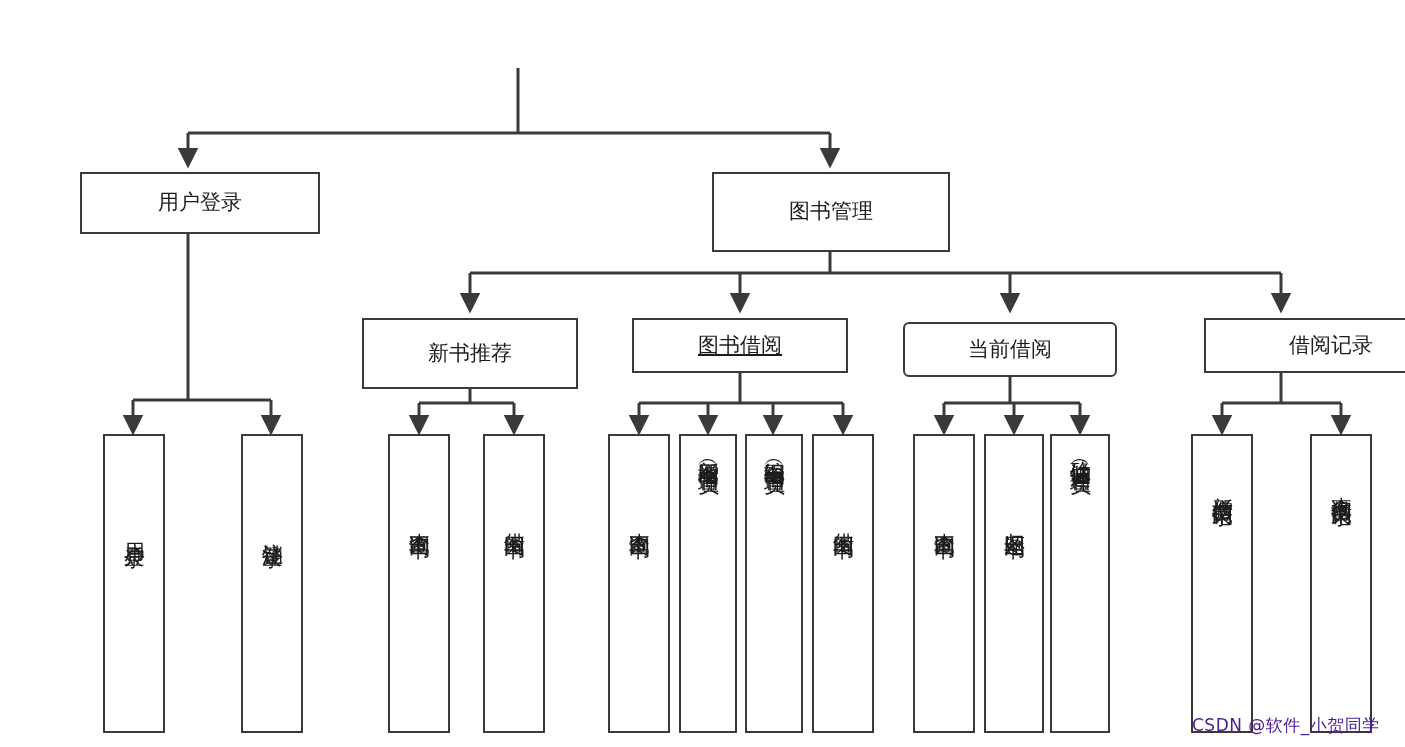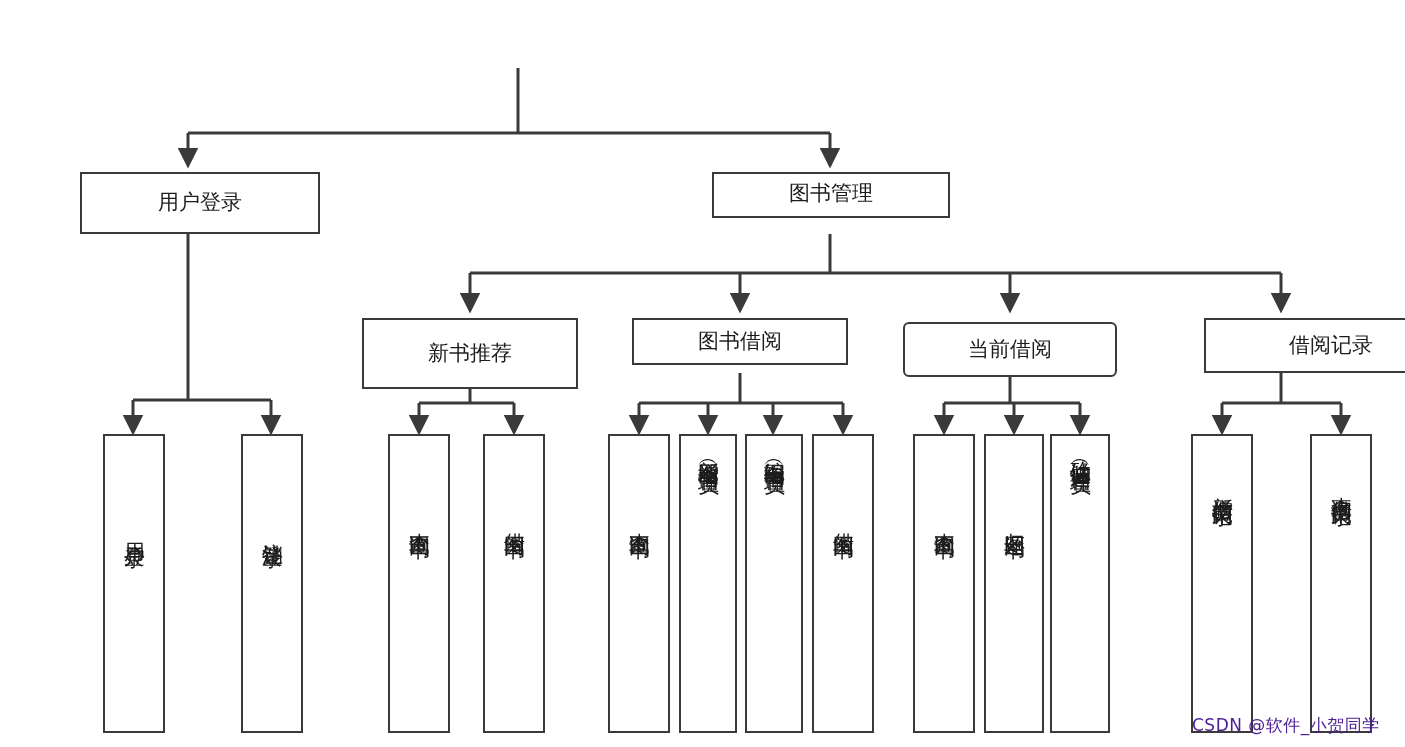--- a/index.html
+++ b/index.html
@@ -119,28 +119,28 @@
       <path d="M 1222 403 L 1341 403"></path>
       <path d="M 1222 403 L 1222 432" marker-end="url(#arrow)"></path>
       <path d="M 1341 403 L 1341 432" marker-end="url(#arrow)"></path>
     </g>
   </svg>
 
 
   <div class="node horiz" style="left:80px; top:172px; width:240px; height:62px;">
     <span class="label">用户登录</span>
   </div>
-  <div class="node horiz" style="left:712px; top:172px; width:238px; height:46px;font-family:Liberation Mono, monospace;">
+  <div class="node horiz" style="left:712px; top:172px; width:238px; height:80px;">
     <span class="label">图书管理</span>
   </div>
 
   <div class="node horiz" style="left:362px; top:318px; width:216px; height:71px;">
     <span class="label">新书推荐</span>
   </div>
-  <div class="node horiz" style="left:632px; top:318px; width:216px; height:47px;">
+  <div class="node horiz" style="left:632px; top:318px; width:216px; height:55px;text-decoration:underline;">
     <span class="label">图书借阅</span>
   </div>
   <div class="node horiz" style="left:903px; top:322px; width:214px; height:55px;border-radius:6px;">
     <span class="label">当前借阅</span>
   </div>
   <div class="node horiz" style="left:1204px; top:318px; width:218px; height:55px;padding-left:36px;">
     <span class="label">借阅记录</span>
   </div>
 
   <div class="node vert" style="left:103px; top:434px; width:62px; height:299px; padding-top:90px;">

